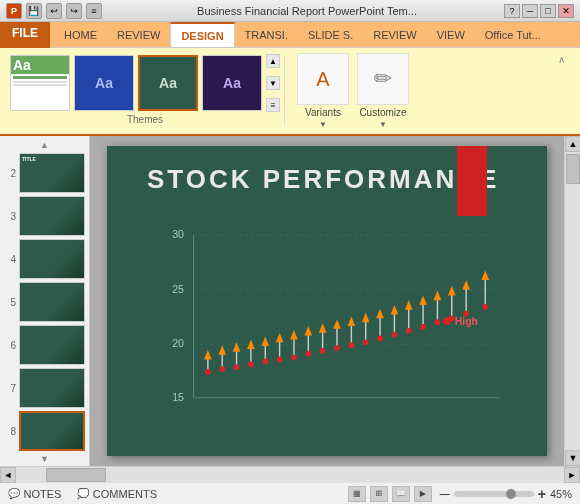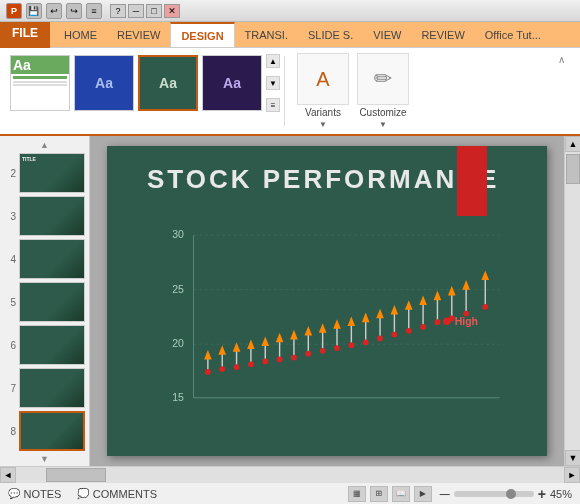--- a/index.html
+++ b/index.html
@@ -20,21 +20,21 @@
     .title-controls { display: flex; gap: 2px; }
     .win-btn { width: 16px; height: 14px; border: 1px solid #999; background: #d0d0d0; display: flex; align-items: center; justify-content: center; font-size: 9px; cursor: pointer; }
     .win-btn.close { background: #e8a0a0; }
     .file-tab { background: #c55a11; color: #ffffff; padding: 4px 12px; font-weight: bold; font-size: 12px; display: inline-block; cursor: pointer; }
     .ribbon-tabs { background: #fdba74; display: flex; align-items: flex-end; padding: 0 4px; border-bottom: 1px solid #ccc; height: 26px; }
     .ribbon-tab { padding: 4px 10px; font-size: 11px; cursor: pointer; color: #444; height: 100%; display: flex; align-items: center; }
     .ribbon-tab.active { background: white; border-top: 2px solid #c55a11; border-left: 1px solid #ccc; border-right: 1px solid #ccc; color: #c55a11; font-weight: bold; }
 
     
     .ribbon-content {
-      background: #ffffff;
+      background: #fef9c3;
       border-bottom: 2px solid #c55a11;
       display: flex;
       padding: 4px 6px;
       align-items: stretch;
       height: 88px;
     }
 
     .theme-item {
       width: 60px; height: 56px; border: 1px solid #ccc; cursor: pointer; overflow: hidden; display: flex; flex-direction: column;
     }
@@ -96,38 +96,39 @@
 <body>
 
 <div class="title-bar">
   <div class="title-bar-icons">
     <div class="title-icon" style="background:#cc4400; color:white; font-size:9px; font-weight:bold;">P</div>
     <div class="title-icon">💾</div>
     <div class="title-icon">↩</div>
     <div class="title-icon">↪</div>
     <div class="title-icon">≡</div>
   </div>
+  <div class="title-text">Business Financial Report PowerPoint Tem...</div>
   <div class="title-controls">
     <div class="win-btn">?</div>
     <div class="win-btn">─</div>
     <div class="win-btn">□</div>
     <div class="win-btn close">✕</div>
   </div>
 </div>
 
 <div style="display:flex; background:#f0f0f0;">
   <div class="file-tab">FILE</div>
   <div class="ribbon-tabs" style="flex:1;">
     <div class="ribbon-tab">HOME</div>
     <div class="ribbon-tab">REVIEW</div>
     <div class="ribbon-tab active">DESIGN</div>
     <div class="ribbon-tab">TRANSI.</div>
     <div class="ribbon-tab">SLIDE S.</div>
+    <div class="ribbon-tab">REVIEW</div>
     <div class="ribbon-tab">VIEW</div>
-    <div class="ribbon-tab">REVIEW</div>
     <div class="ribbon-tab">Office Tut...</div>
   </div>
 </div>
 
 <div class="ribbon-content">
 
   <div style="display:flex; align-items:flex-start; flex-direction:column; padding: 2px 4px;">
     <div style="display:flex; gap:4px; align-items:center;">
 
       <div class="theme-item theme1">
@@ -158,20 +159,21 @@
           <span style="font-size:14px; font-weight:bold; color:#bbaaee;">Aa</span>
         </div>
       </div>
 
       <div style="display:flex; flex-direction:column; gap:2px; height:58px; justify-content:space-between;">
         <div style="width:14px; height:14px; background:#e8e8e8; border:1px solid #ccc; display:flex; align-items:center; justify-content:center; font-size:8px; cursor:pointer;">▲</div>
         <div style="width:14px; height:14px; background:#e8e8e8; border:1px solid #ccc; display:flex; align-items:center; justify-content:center; font-size:8px; cursor:pointer;">▼</div>
         <div style="width:14px; height:14px; background:#e8e8e8; border:1px solid #ccc; display:flex; align-items:center; justify-content:center; font-size:8px; cursor:pointer;">≡</div>
       </div>
     </div>
+    <div style="font-size:10px; color:#666; text-align:center; margin-top:2px; width:100%;">Themes</div>
   </div>
 
   <div style="width:1px; background:#ddd; margin:4px 0;"></div>
 
   <div style="display:flex; flex-direction:row; gap:8px; padding: 4px 12px; align-items:center;">
     <div style="display:flex; flex-direction:column; align-items:center; gap:2px;">
       <div style="width:52px; height:52px; border:1px solid #ddd; background:#f8f8f8; display:flex; flex-direction:column; align-items:center; justify-content:center; cursor:pointer;">
         <div style="font-size:20px; color:#c55a11;">A</div>
       </div>
       <div style="font-size:10px; color:#444;">Variants</div>

